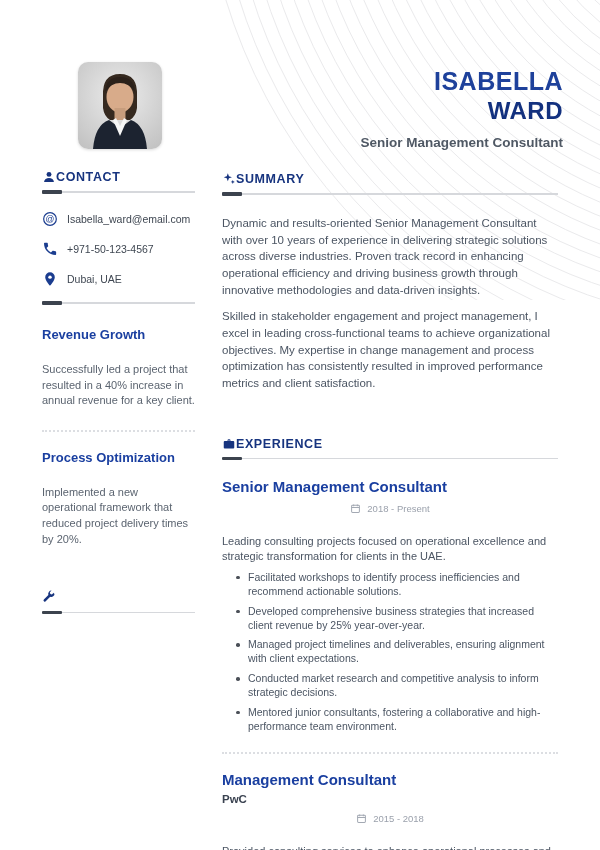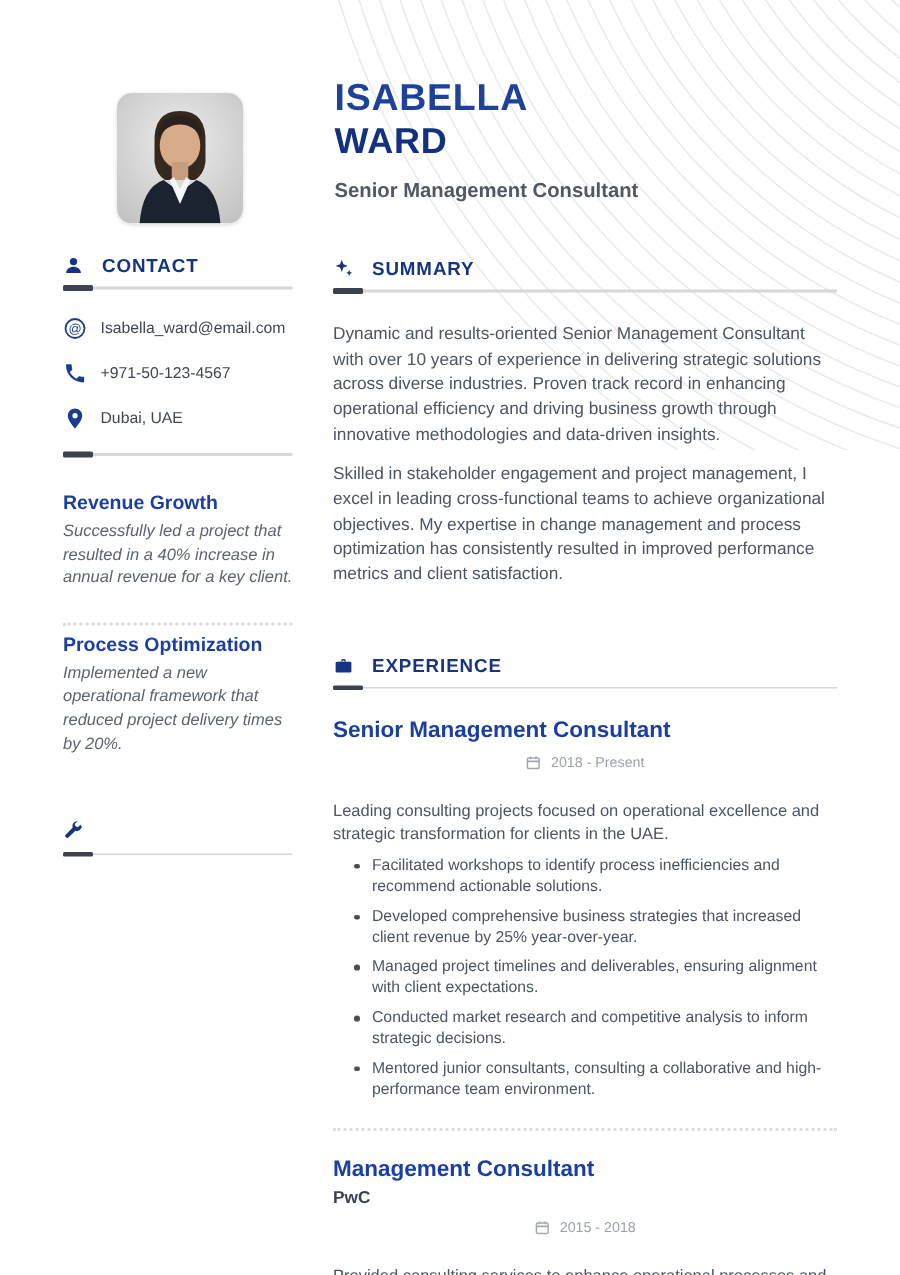--- a/index.html
+++ b/index.html
@@ -13,49 +13,49 @@
   }
   
   .decor { position:absolute; top:0; right:0; width:430px; height:300px; pointer-events:none; }
   .decor g { fill:none; stroke:#eaeaec; stroke-width:1; }
   
   .photo {
     position:absolute; left:78px; top:62px; width:84px; height:87px;
     border-radius:10px; overflow:hidden; box-shadow:0 1px 3px rgba(0,0,0,.15);
   }
   .photo svg { display:block; width:100%; height:100%; }
-  .header-block { position:absolute; left:223px; top:52px; width:340px; }
+  .header-block { position:absolute; left:223px; top:68px; width:340px;text-align:right; }
   .first-name { font-size:25px; font-weight:600; letter-spacing:.5px; color:#1e419b; line-height:1.1; }
   .last-name  { font-size:24px; font-weight:800; letter-spacing:.5px; color:#13317f; line-height:1.1; margin-top:2px; }
   .head-title { font-size:13.5px; font-weight:700; color:#4f5864; margin-top:11px; }
   
   .sidebar { position:absolute; left:42px;  top:170px; width:153px; }
   .main    { position:absolute; left:222px; top:172px; width:336px; }
   
-  .sec-head { display:flex; align-items:center; gap:12px; }
+  .sec-head { display:flex; align-items:center; gap:0; }
   .sec-head h2 { font-size:12.5px; font-weight:800; letter-spacing:.6px; color:#17347f; }
   .sec-ic { width:14px; height:14px; flex:0 0 auto; color:#17347f; display:flex; }
   .sec-ic svg { width:14px; height:14px; }
   .rule { display:flex; align-items:center; height:4px; margin-top:6px; }
   .rule .dark { width:20px; height:3.5px; background:#3c434e; border-radius:1px; }
   .rule .lite { flex:1; height:1.5px; background:#d6d8dc; }
   .dotted { border-top:2px dotted #dcdee2; }
   
   .c-rows { margin-top:17px; }
   .c-row { display:flex; align-items:center; gap:9px; margin-bottom:14px; }
   .c-ic { width:16px; height:16px; color:#1b3d8f; flex:0 0 auto; display:flex; }
   .c-ic svg { width:16px; height:16px; }
   .c-txt { font-size:10.5px; color:#3f4752; }
   
   .ach-head { margin-top:41px; }
   .item-title { font-size:13px; font-weight:700; color:#1a3fa0; }
-  .item-para  { font-size:11px; line-height:1.42; color:#5b6470; margin-top:5px;font-style:italic; }
+  .item-para  { font-size:11px; line-height:1.42; color:#5b6470; margin-top:20px; }
   .ach-1 .item-title { margin-top:22px; }
   .side-dotted { margin-top:21px; }
-  .ach-2 .item-title { margin-top:5px; }
+  .ach-2 .item-title { margin-top:18px; }
   .exp-head { margin-top:43px; }
   
   .sum-para { font-size:11.5px; line-height:1.45; color:#4b5563; margin-top:10px; }
   .sum-para.first { margin-top:19px; }
   
   .xp-head { margin-top:45px; }
   .job-title { font-size:15px; font-weight:700; color:#1a3fa0; margin-top:17px; }
   .job-company { font-size:11.5px; font-weight:700; color:#3a4250; margin-top:5px; }
   .job-date { display:flex; align-items:center; gap:6px; margin-top:8px;justify-content:center; }
   .job-date .cal { width:11px; height:11px; color:#a3a9b3; display:flex; }
@@ -250,21 +250,21 @@
           </svg>
       </span>
       <span>2018 - Present</span>
     </div>
     <p class="job-desc">Leading consulting projects focused on operational excellence and strategic transformation for clients in the UAE.</p>
     <ul class="job-bullets">
       <li>Facilitated workshops to identify process inefficiencies and recommend actionable solutions.</li>
       <li>Developed comprehensive business strategies that increased client revenue by 25% year-over-year.</li>
       <li>Managed project timelines and deliverables, ensuring alignment with client expectations.</li>
       <li>Conducted market research and competitive analysis to inform strategic decisions.</li>
-      <li>Mentored junior consultants, consulting a collaborative and high-performance team environment.</li>
+      <li>Mentored junior consultants, fostering a collaborative and high-performance team environment.</li>
     </ul>
   </div>
 
   <div class="dotted job-dotted"></div>
 
   <div>
     <div class="job-title">Management Consultant</div>
     <div class="job-company">PwC</div>
     <div class="job-date">
       <span class="cal">

